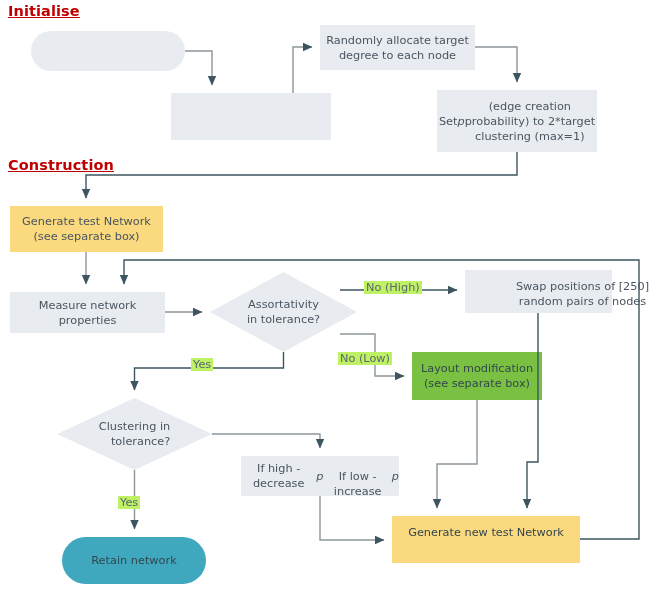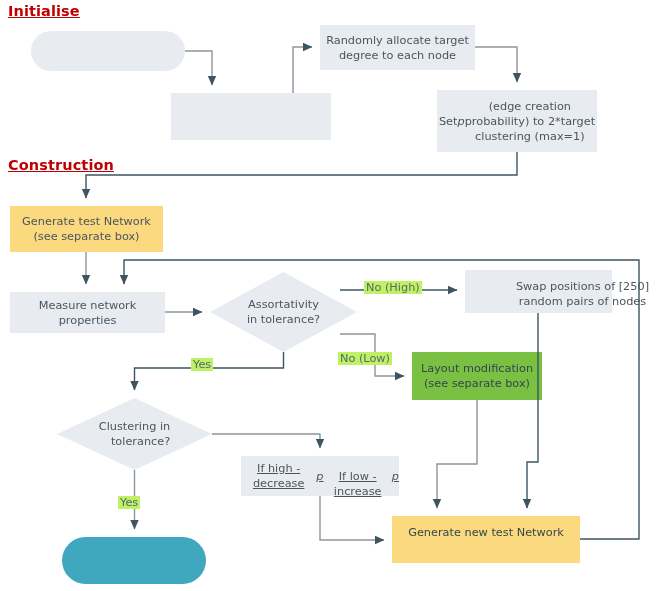--- a/index.html
+++ b/index.html
@@ -154,24 +154,25 @@
   <div class="node-label" style="left:10px; top:292px; width:155px; height:41px;">Measure network<br>properties</div>
 
   <div class="node-label" style="left:210px; top:272px; width:147px; height:80px;">Assortativity<br>in tolerance?</div>
 
   <div class="node-label" style="left:465px; top:270px; width:147px; height:47px;margin-left:44px;">Swap positions of [250]<br>random pairs of nodes</div>
 
   <div class="node-label dark" style="left:412px; top:352px; width:130px; height:48px;">Layout modification<br>(see separate box)</div>
 
   <div class="node-label" style="left:57px; top:398px; width:155px; height:72px;text-align:right;">Clustering in<br>tolerance?</div>
 
-  <div class="node-label" style="left:241px; top:456px; width:158px; height:40px;text-decoration:underline;">If high - decrease <span class="ital">p</span><br>If low - increase <span class="ital">p</span></div>
+  <div class="node-label" style="left:241px; top:456px; width:158px; height:40px;">If high - decrease <span class="ital">p</span><br>If low - increase <span class="ital">p</span></div>
 
   <div class="node-label dark" style="left:392px; top:516px; width:188px; height:33px;">Generate new test Network</div>
 
+  <div class="node-label dark" style="left:62px; top:537px; width:144px; height:47px;">Retain network</div>
 
   <div class="edge-label" style="left:364px; top:281px;">No (High)</div>
 
   <div class="edge-label" style="left:338px; top:352px;">No (Low)</div>
 
   <div class="edge-label" style="left:191px; top:358px;">Yes</div>
 
   <div class="edge-label" style="left:118px; top:496px;">Yes</div>
 
 </div>

